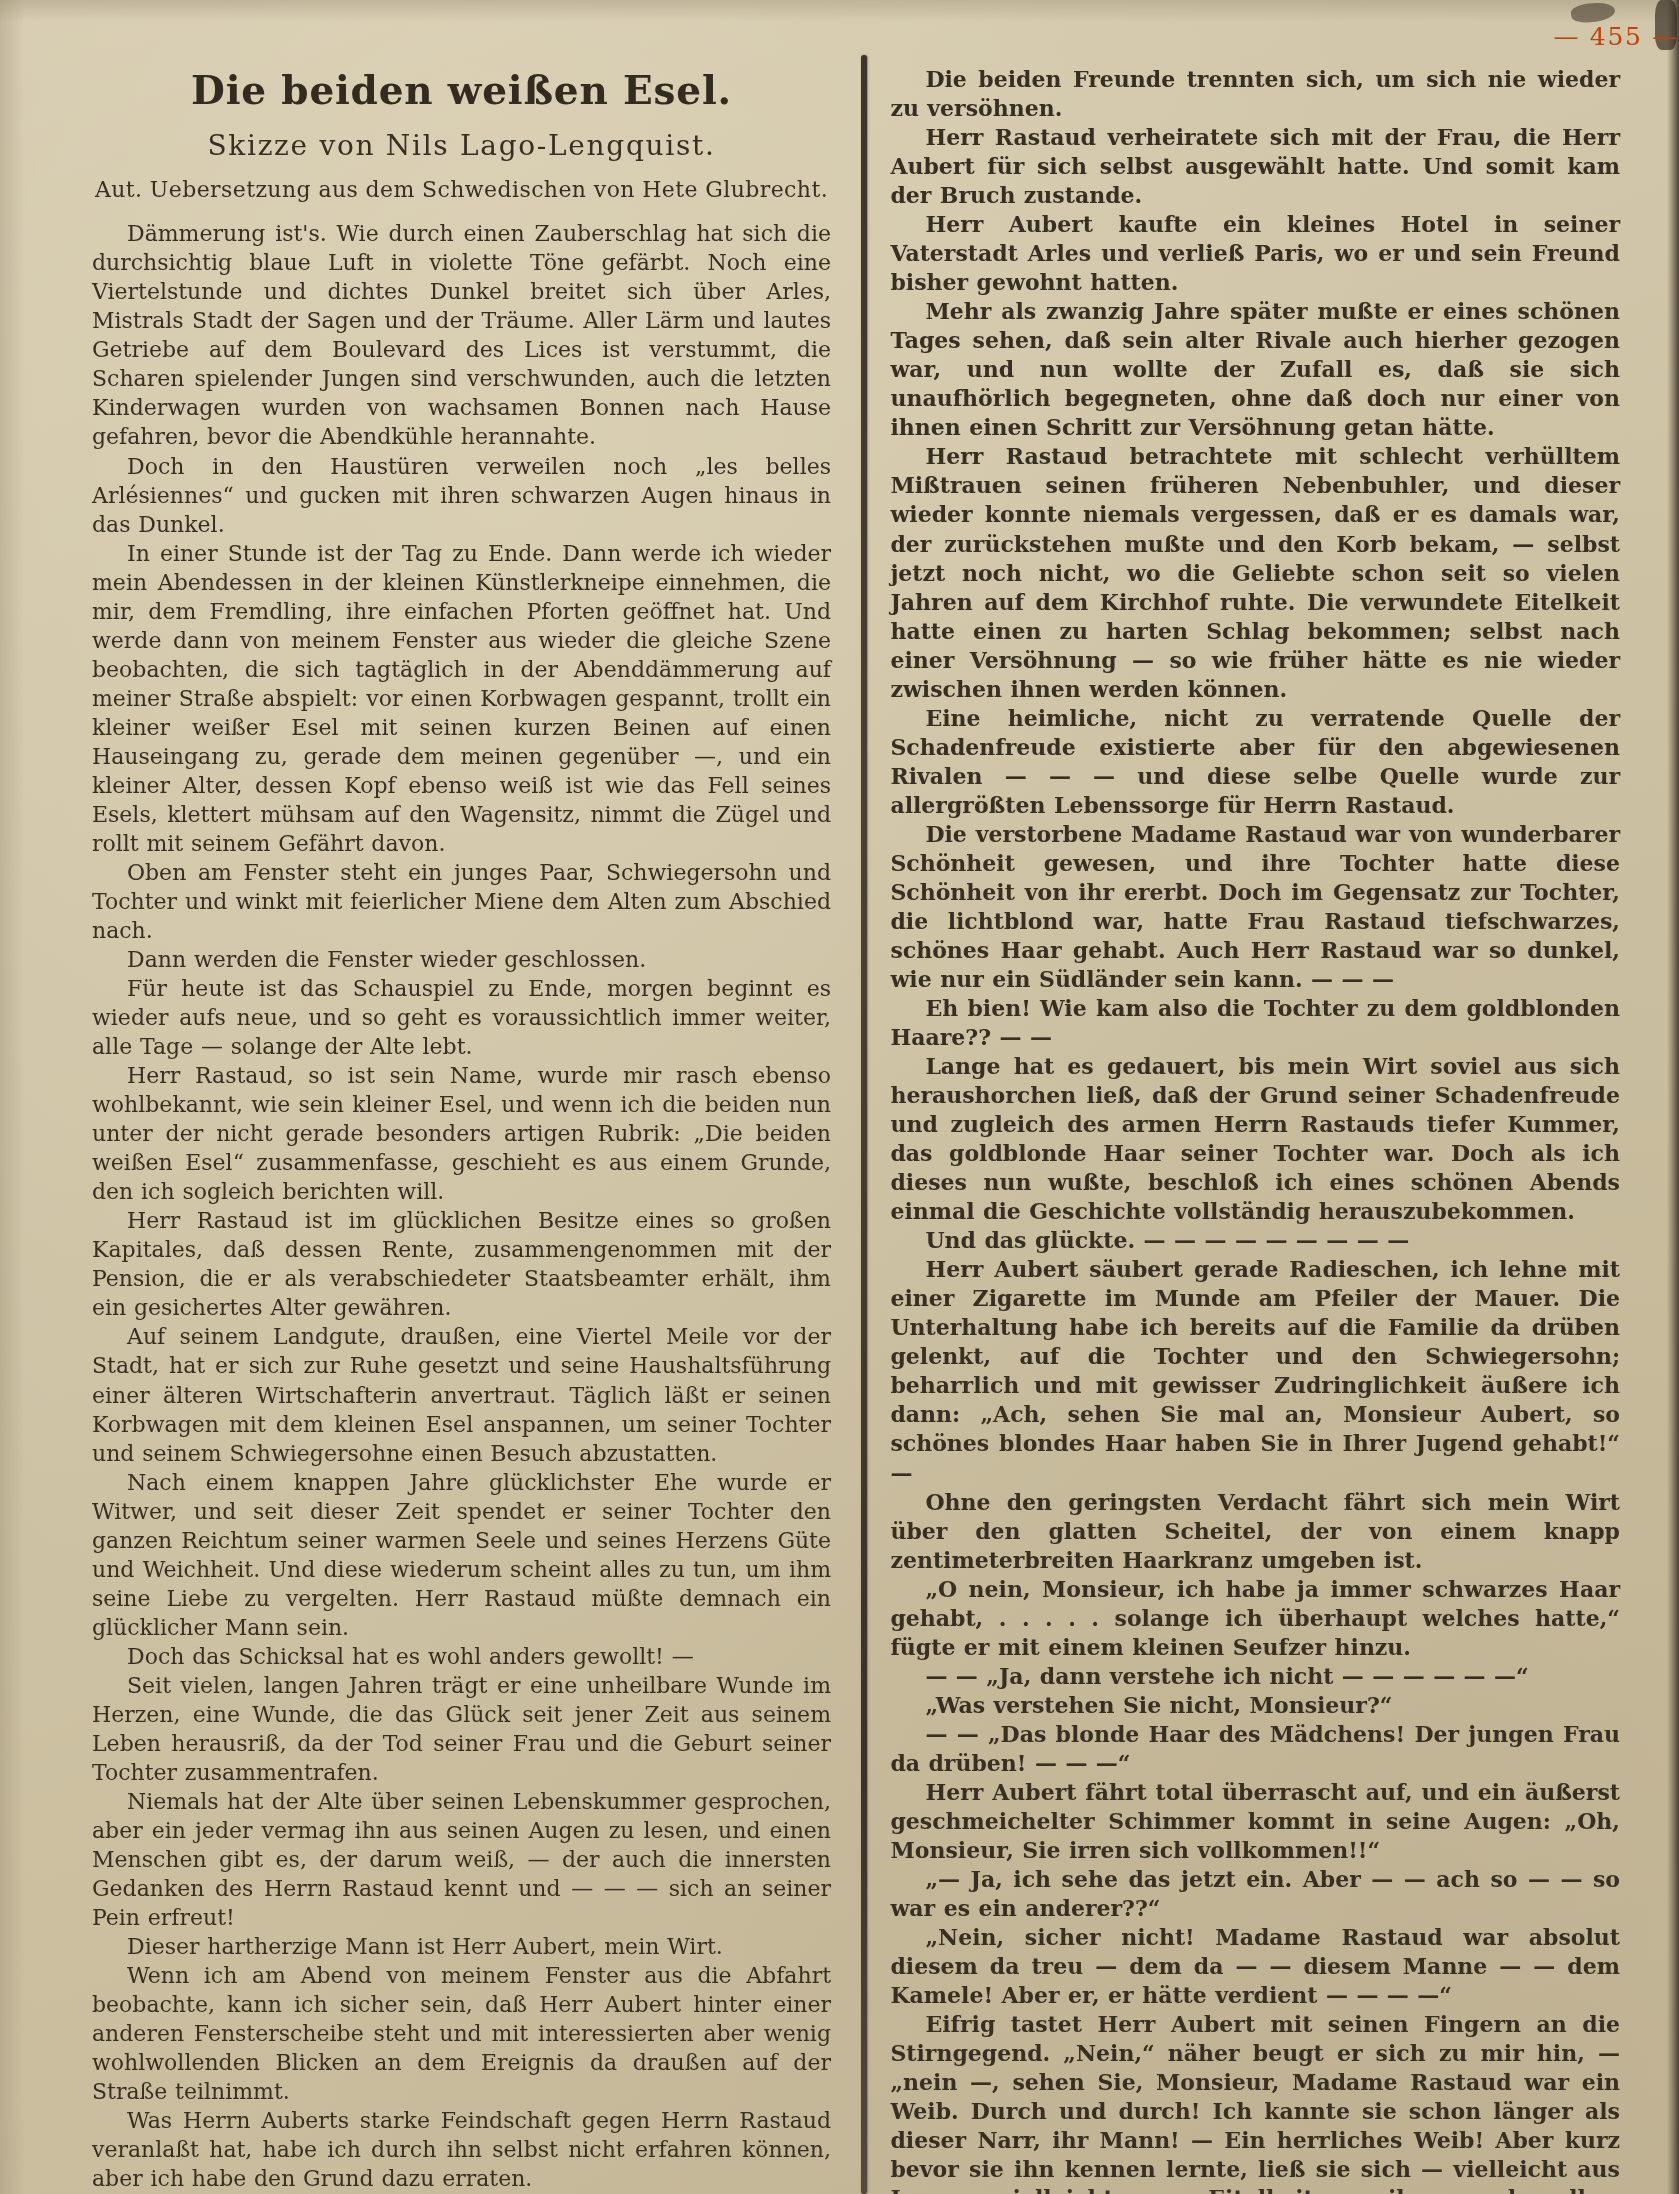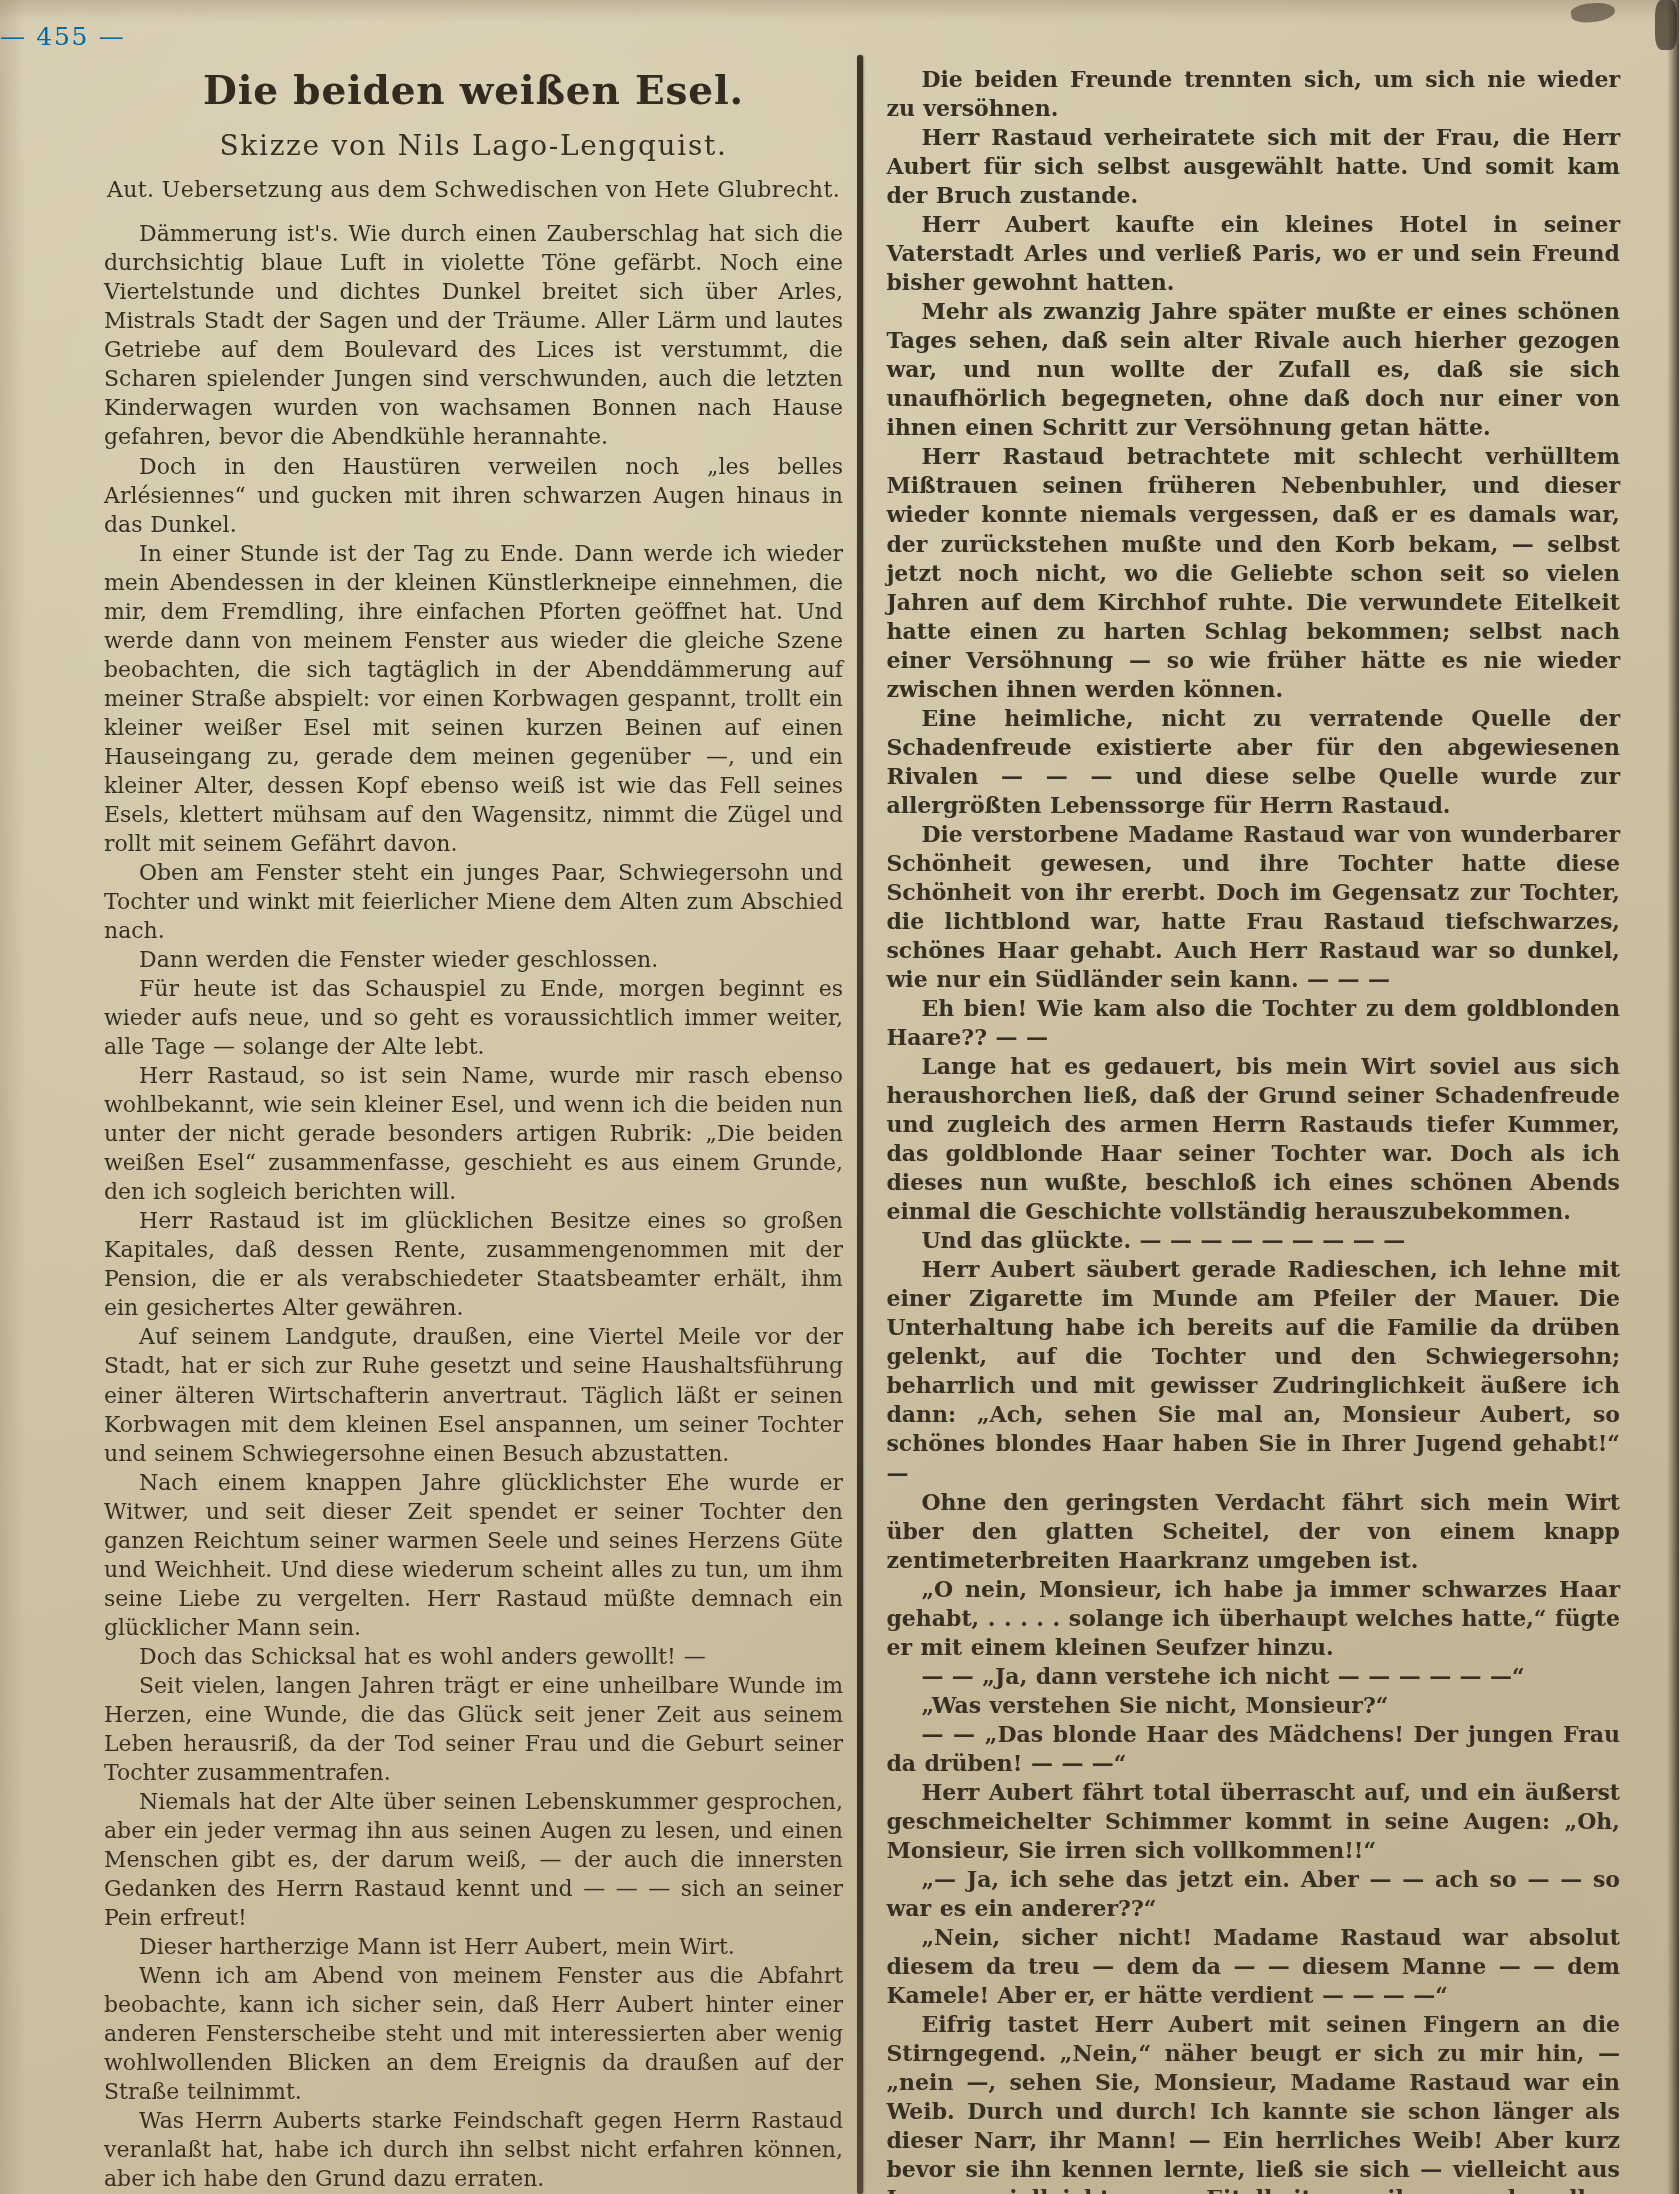--- a/index.html
+++ b/index.html
@@ -16,42 +16,41 @@
       radial-gradient(ellipse at 85% 90%, rgba(120,100,70,0.10), rgba(0,0,0,0) 60%),
       linear-gradient(160deg, #d5cbb0 0%, #cfc4a6 35%, #cbbfa0 70%, #c6b999 100%);
     font-family: "DejaVu Serif", "Liberation Serif", serif;
     color: #382f23;
   }
   .page-number {
     position: absolute;
     top: 22px;
     left: 0;
     width: 100%;
-    text-align: left;
+    text-align: right;
     font-size: 25px;
     letter-spacing: 1.7px;
-    color: #0369a1;
+    color: #c2410c;
   }
   .columns {
     position: absolute;
     top: 65px;
     left: 92px;
     right: 59px;
     bottom: 0;
     display: flex;
   }
   .col {
     text-align: justify;
     font-size: 22px;
     line-height: 1.32;
   }
   .col-left {
     width: 739px;
-    padding-right: 14px;
-    margin-left: 12px;
+    padding-right: 30px;
   }
   .col-divider {
     width: 5.9px;
     background: linear-gradient(180deg, #3d352a 0%, #4a4033 40%, #3a3227 80%, #55493a 100%);
     border-radius: 2.5px;
     box-shadow: 0.8px 0 1.7px rgba(60,50,35,0.5);
     margin-top: -10px;
   }
   .col-right {
     flex: 1;

